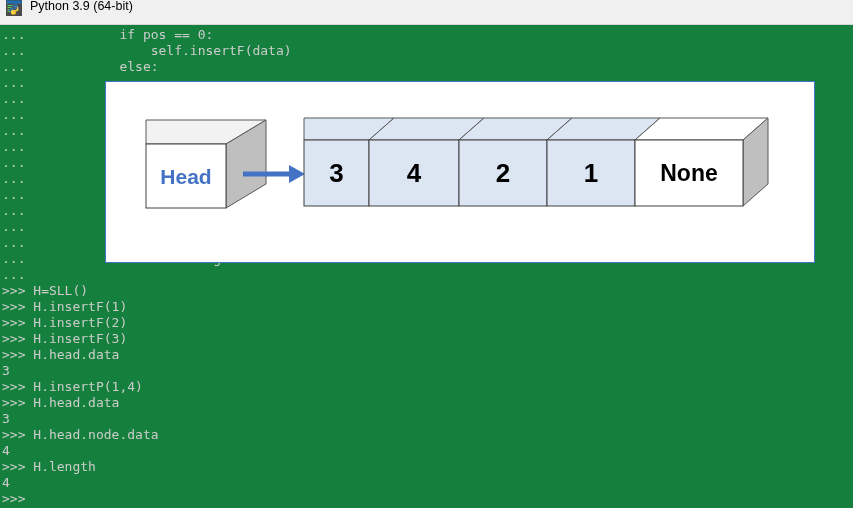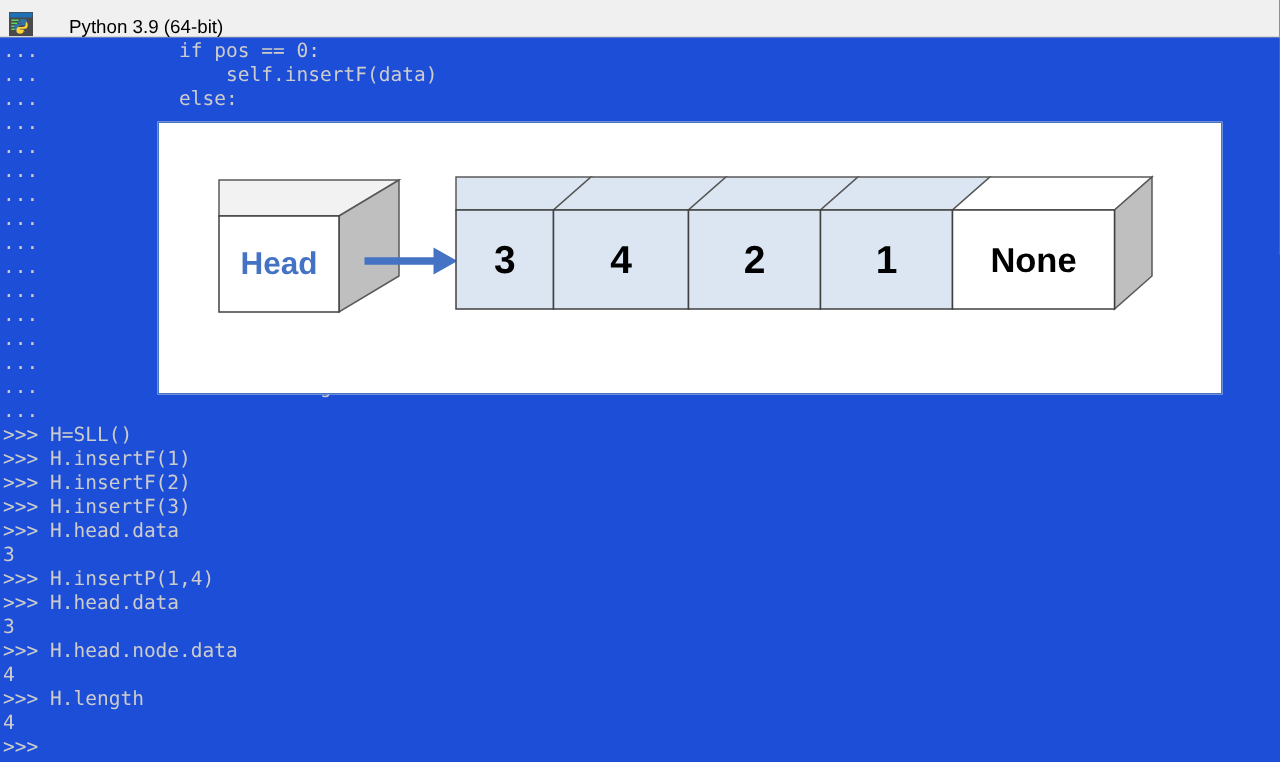--- a/index.html
+++ b/index.html
@@ -24,24 +24,23 @@
 
   
   #titlebar {
     position: absolute;
     left: 0; top: 0;
     width: 853px;
     height: 25px;
     background: #f0f0f0;
     border-bottom: 1px solid #d6d6d6;
     display: flex;
-    align-items: flex-end;
+    align-items: flex-start;
     box-sizing: border-box;
     padding-left: 6px;
-    gap: 16px;
   }
   #pyicon {
     width: 16px; height: 16px;
     flex: 0 0 16px;
     margin-right: 8px;
     display: block;
   }
   #titletext {
     font-family: "Liberation Sans", sans-serif;
     font-size: 12.5px;
@@ -49,21 +48,21 @@
     white-space: nowrap;
     line-height: 1;
   }
 
   
   #console {
     position: absolute;
     left: 0; top: 25px;
     width: 853px;
     height: 483px;
-    background: #1d4ed8;
+    background: #15803d;
     font-family: "DejaVu Sans Mono", monospace;
     font-size: 13px;
     line-height: 16px;
     color: #cccccc;
     white-space: pre;
     padding: 2px 0 0 2px;
     box-sizing: border-box;
     overflow: hidden;
   }
   .cline {

